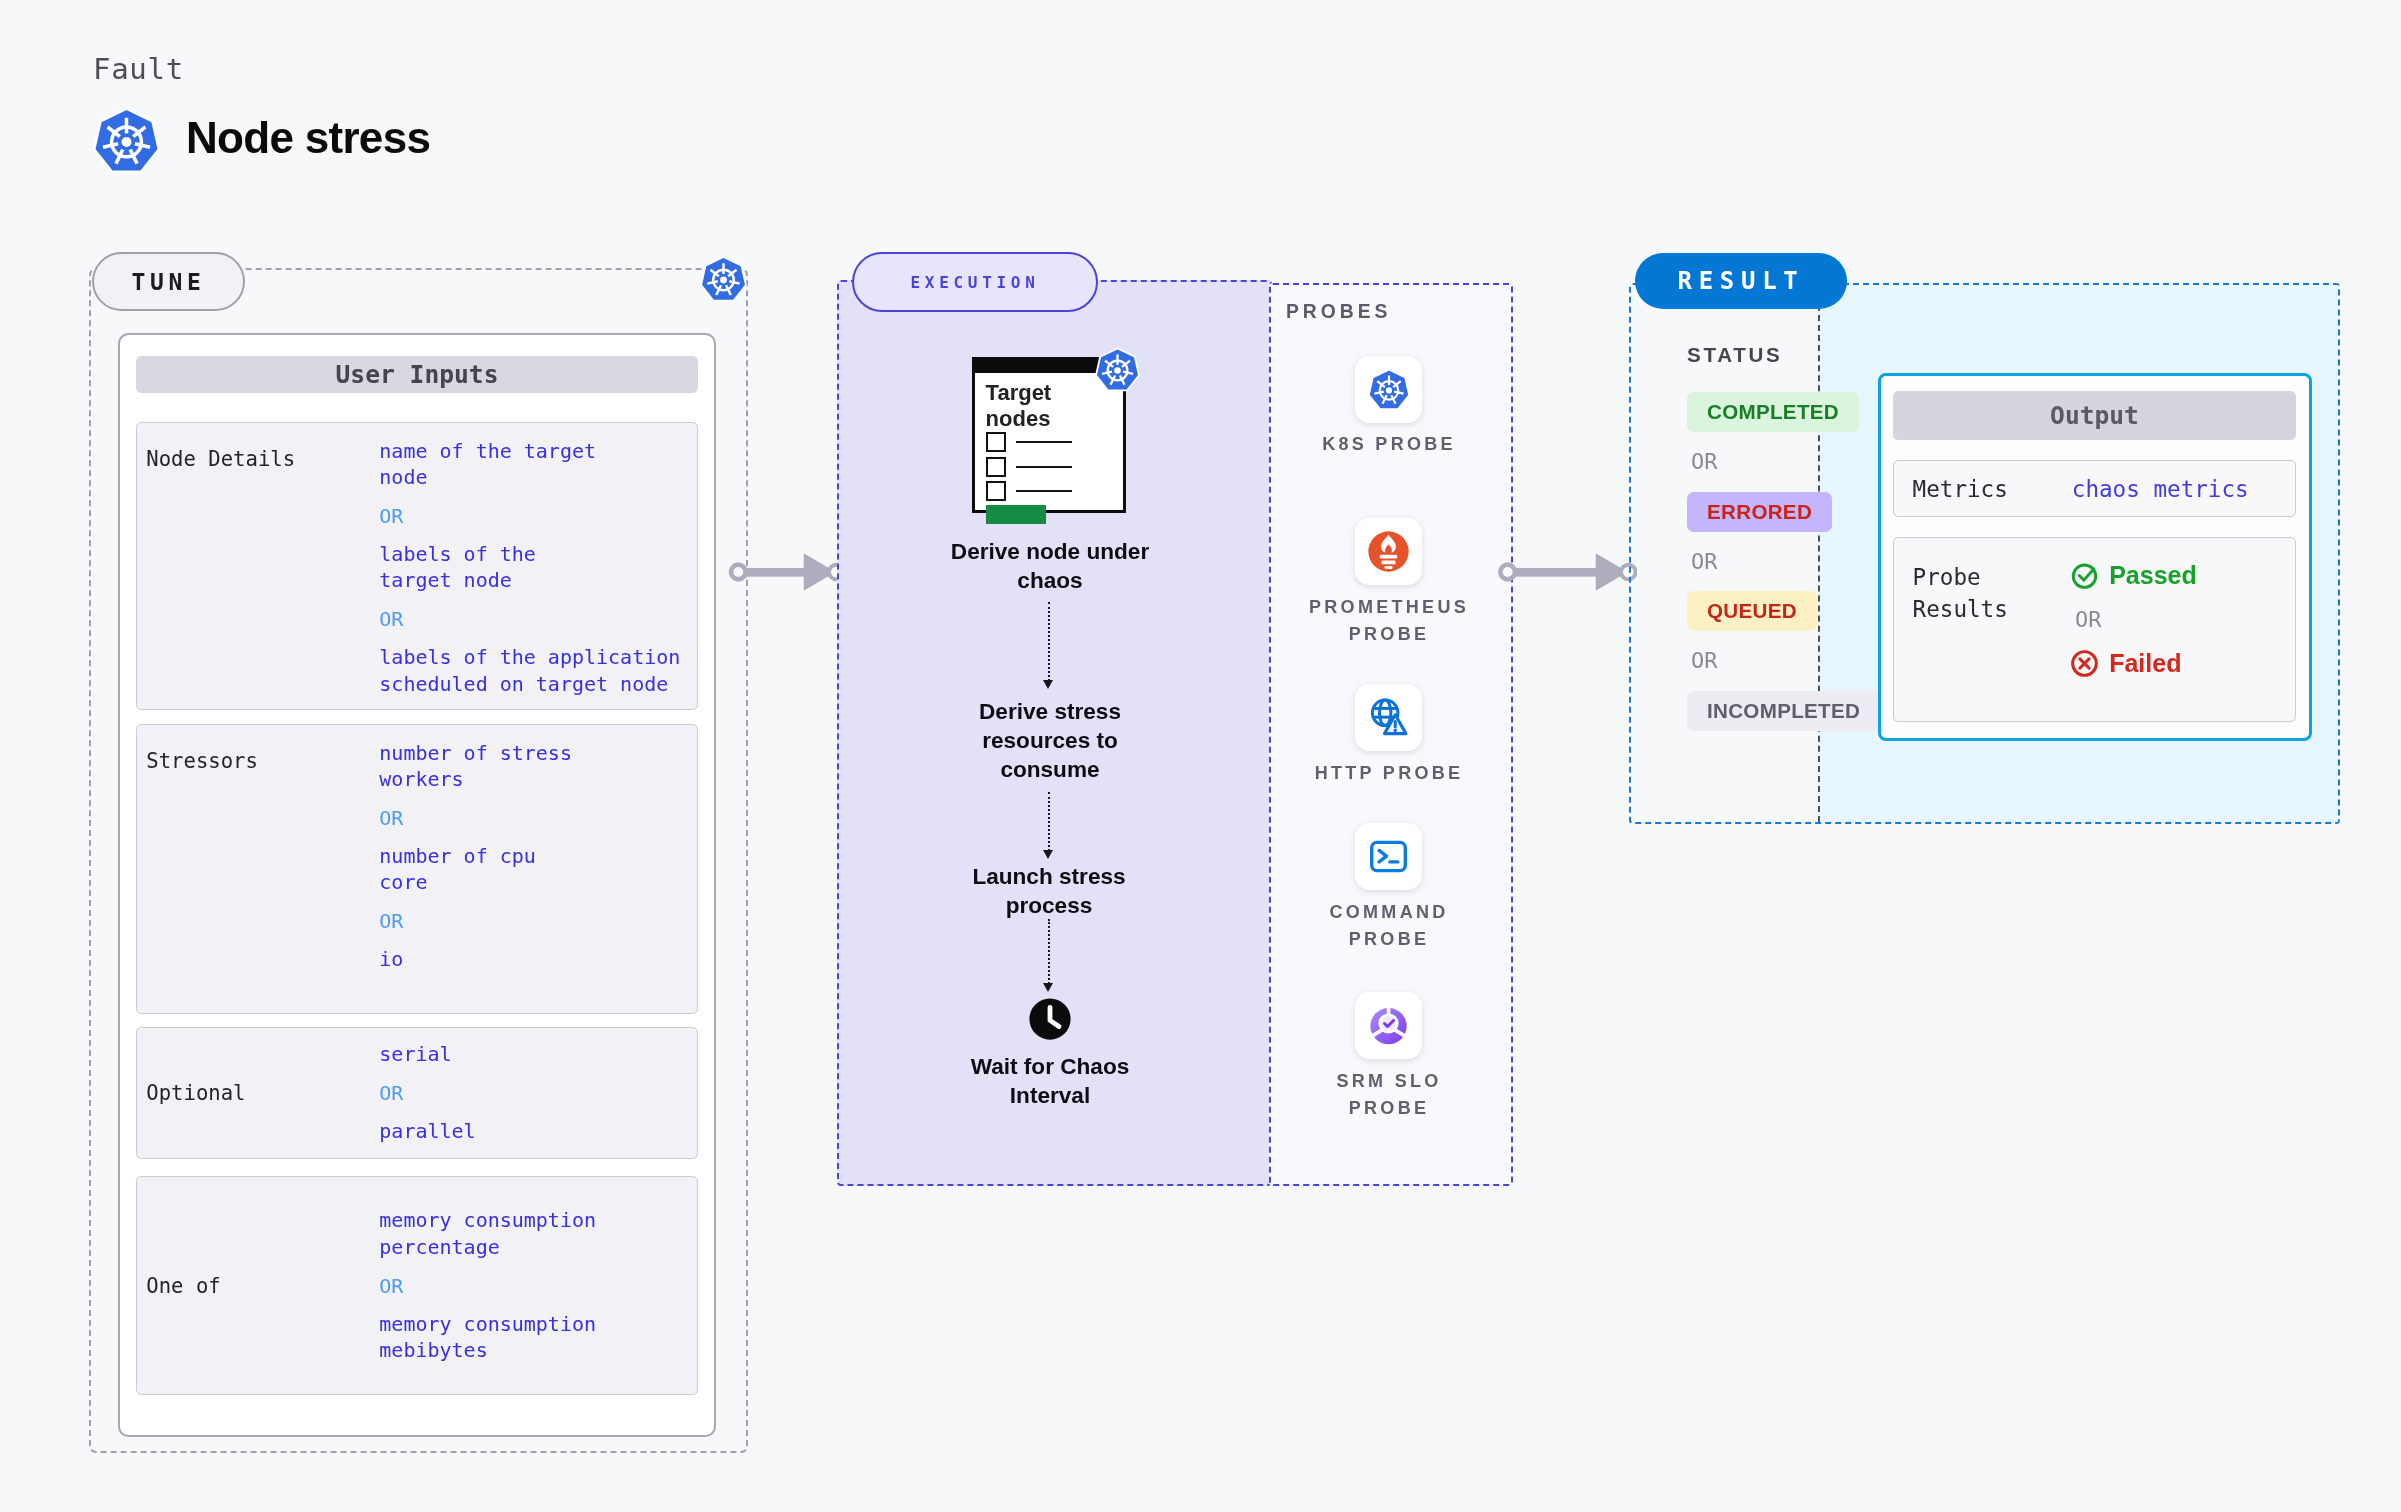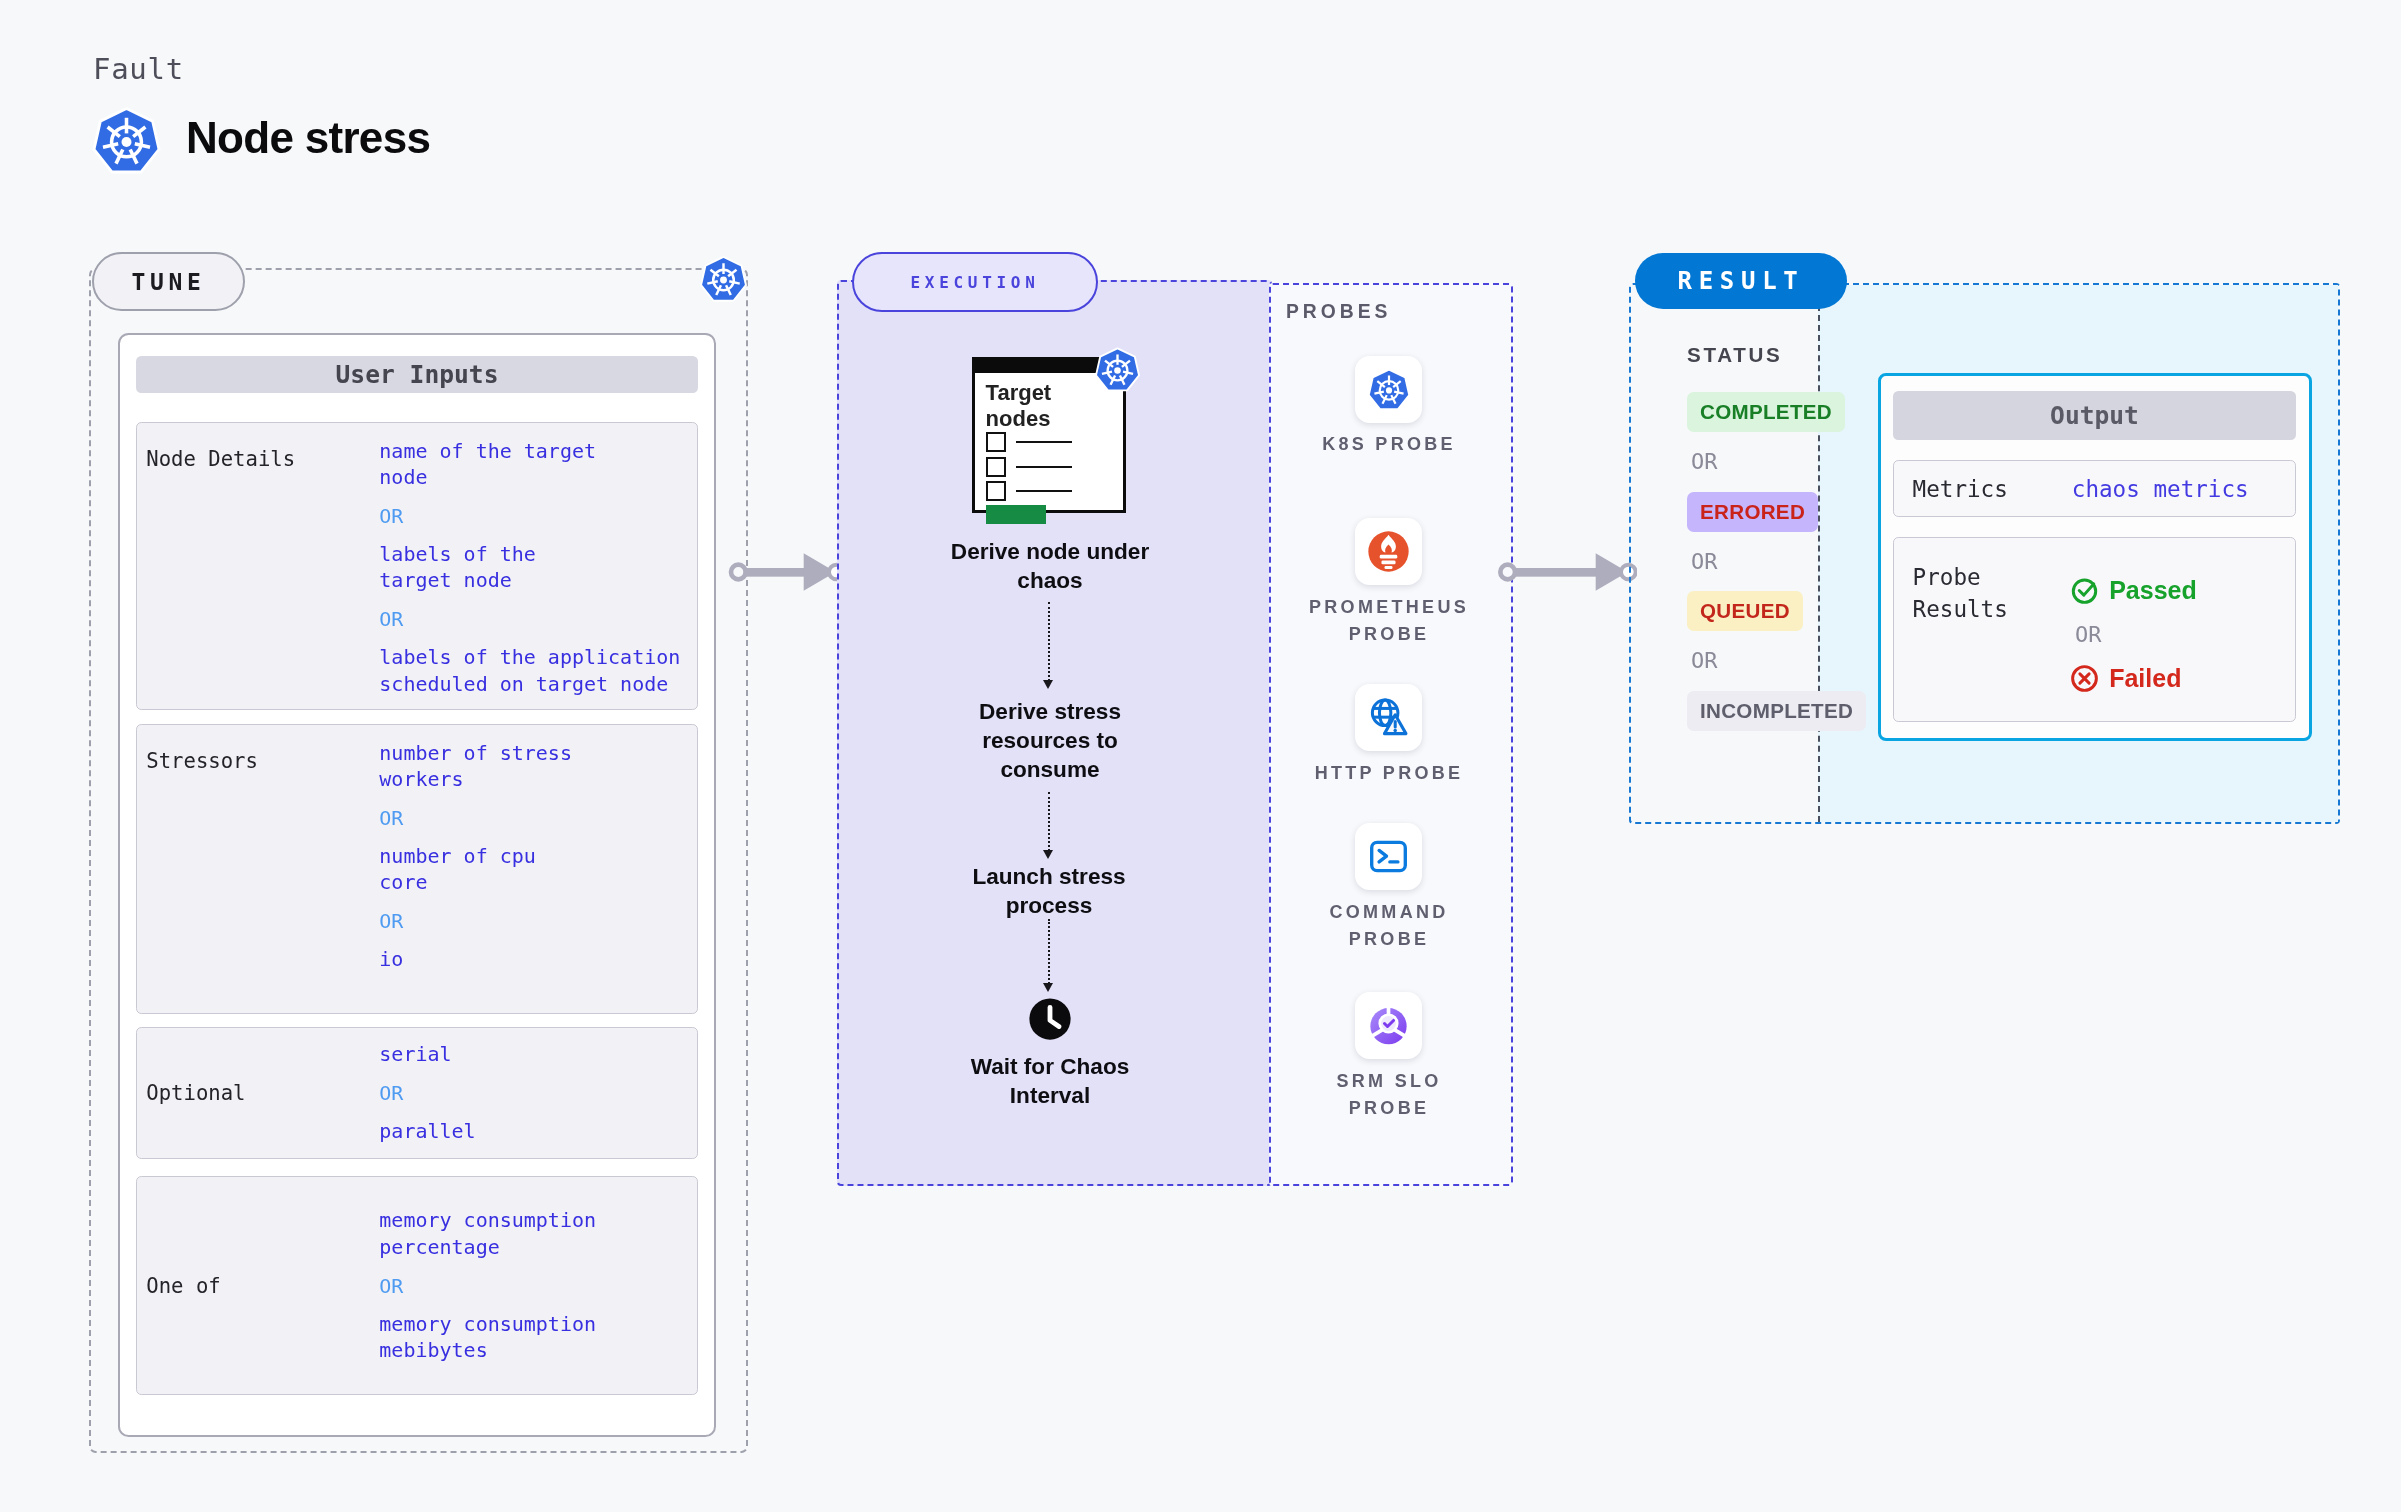--- a/index.html
+++ b/index.html
@@ -74,40 +74,40 @@
               box-shadow:0 2px 6.7px rgba(40,40,70,.14);display:flex;align-items:center;justify-content:center;}
   .probe-label{width:176px;text-align:center;font-size:18px;font-weight:600;color:#5F5F70;
                letter-spacing:3.3px;line-height:1.5;}
 
   
   .result-box{left:1629px;top:283px;width:707px;height:537px;border:2.7px dashed #1678D2;border-radius:4px;}
   .result-fill{position:absolute;left:187px;top:0;right:0;bottom:0;background:#E7F5FC;
                border-left:2px dashed #494F5C;}
   .status-col{left:1687px;top:343px;display:flex;flex-direction:column;align-items:flex-start;}
   .status-title{font-weight:700;font-size:20.6px;color:#45454F;letter-spacing:2.7px;margin-bottom:25px;}
-  .badge{padding:8px 13px;border-radius:6.7px;font-weight:700;font-size:20.6px;letter-spacing:0.3px;}
+  .badge{padding:8px 20px;border-radius:6.7px;font-weight:700;font-size:20.6px;letter-spacing:0.3px;}
   .b-completed{background:#DBF4DD;color:#187F26;}
   .b-errored{background:#c4b5fd;color:#C9231A;}
   .b-queued{background:#FAF0C4;color:#C3261B;}
   .b-incompleted{background:#ECECF2;color:#5E5E6C;}
   .or-gray{font-size:22px;color:#8A8A98;margin:17.3px 0 17.3px 4px;}
 
   .out-card{left:1878px;top:373px;width:434px;height:368px;background:#FDFDFE;
             border:3.3px solid #09A5E2;border-radius:8px;box-sizing:border-box;}
   .out-head{position:absolute;left:12px;top:14.6px;width:403px;height:49px;background:#D5D5DF;
             border-radius:5.3px;display:flex;align-items:center;justify-content:center;
             font-size:24.6px;font-weight:600;color:#5A5A66;}
   .out-row{position:absolute;left:12px;width:403px;background:#F8F8FB;border:1.3px solid #C9C9D4;
            border-radius:5.3px;box-sizing:border-box;}
   .out-metrics{top:84px;height:57px;display:flex;align-items:center;padding:0 18.6px;}
   .out-metrics .lab{font-size:22.6px;color:#2A2A33;}
   .out-metrics .val{font-size:22.6px;color:#433AE1;margin-left:64px;}
   .out-probe{top:161px;height:185px;display:flex;padding:22.6px 18.6px;gap:37px;}
   .out-probe .lab{font-size:22.6px;color:#2A2A33;width:120px;line-height:1.45;}
-  .pr-line{display:flex;align-items:center;gap:10.6px;margin-top:15px;}
+  .pr-line{display:flex;align-items:center;gap:10.6px;}
   .pr-passed{font-weight:700;font-size:25px;color:#16A22B;}
   .pr-failed{font-weight:700;font-size:25px;color:#D3281B;}
 </style>
 </head>
 <body>
 
 <svg width="0" height="0" style="position:absolute">
   <defs>
     <symbol id="k8s" viewBox="0 0 100 100">
       <polygon points="50,5 86.8,22.7 95.8,62.5 70.4,94.4 29.6,94.4 4.2,62.5 13.2,22.7" fill="#326CE5" stroke="#FFFFFF" stroke-width="4" stroke-linejoin="round"></polygon>

